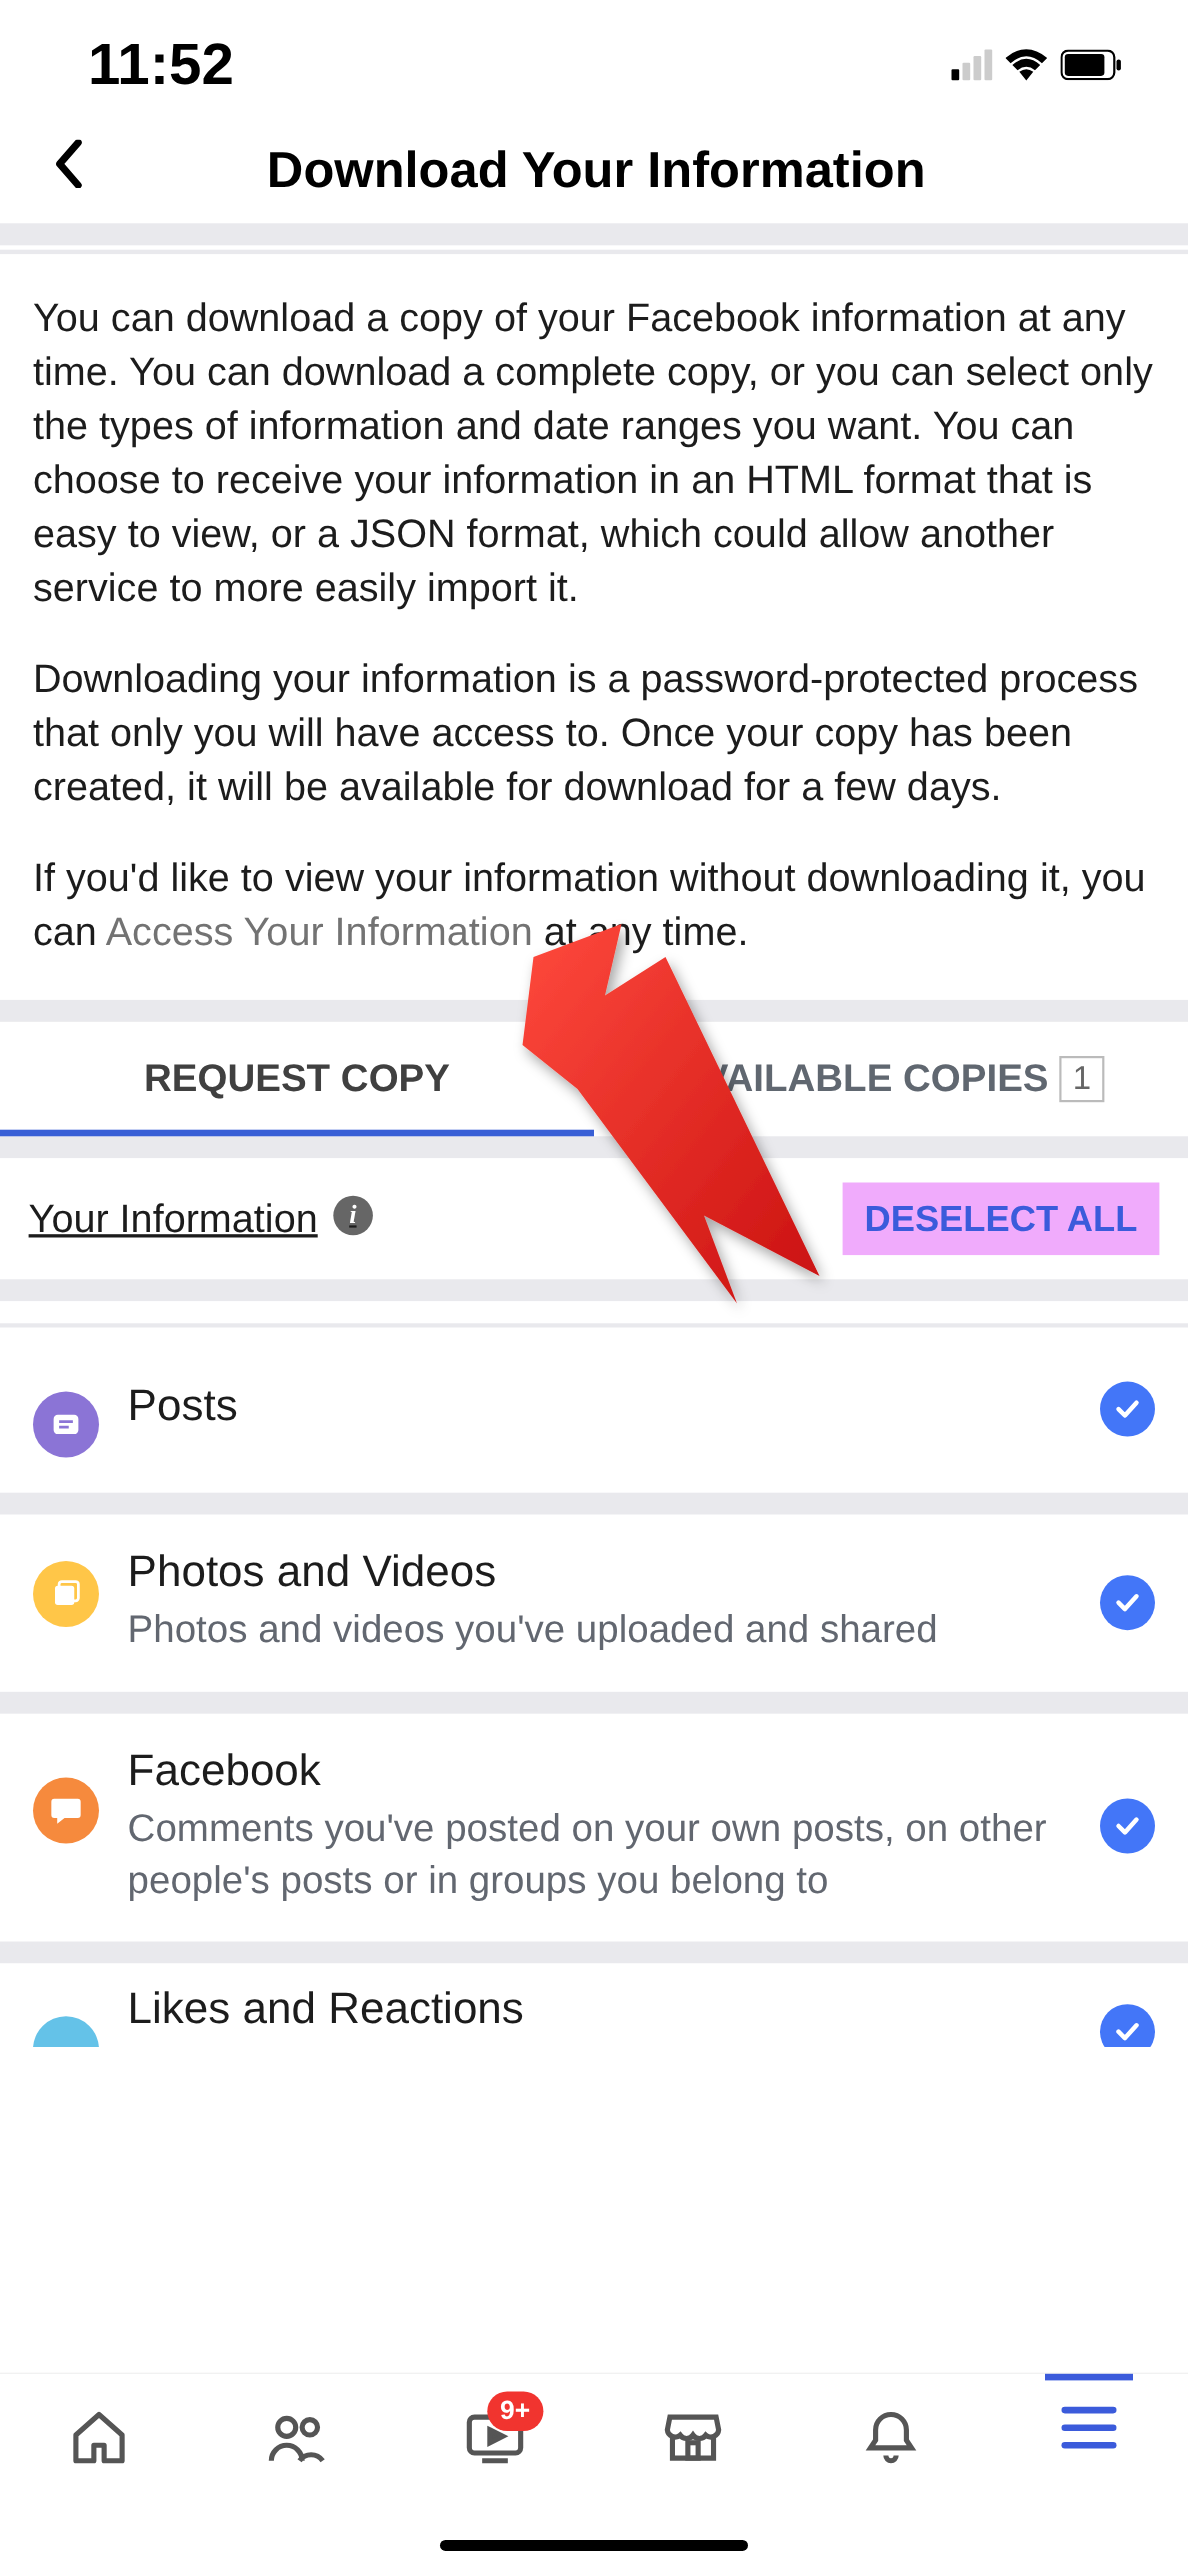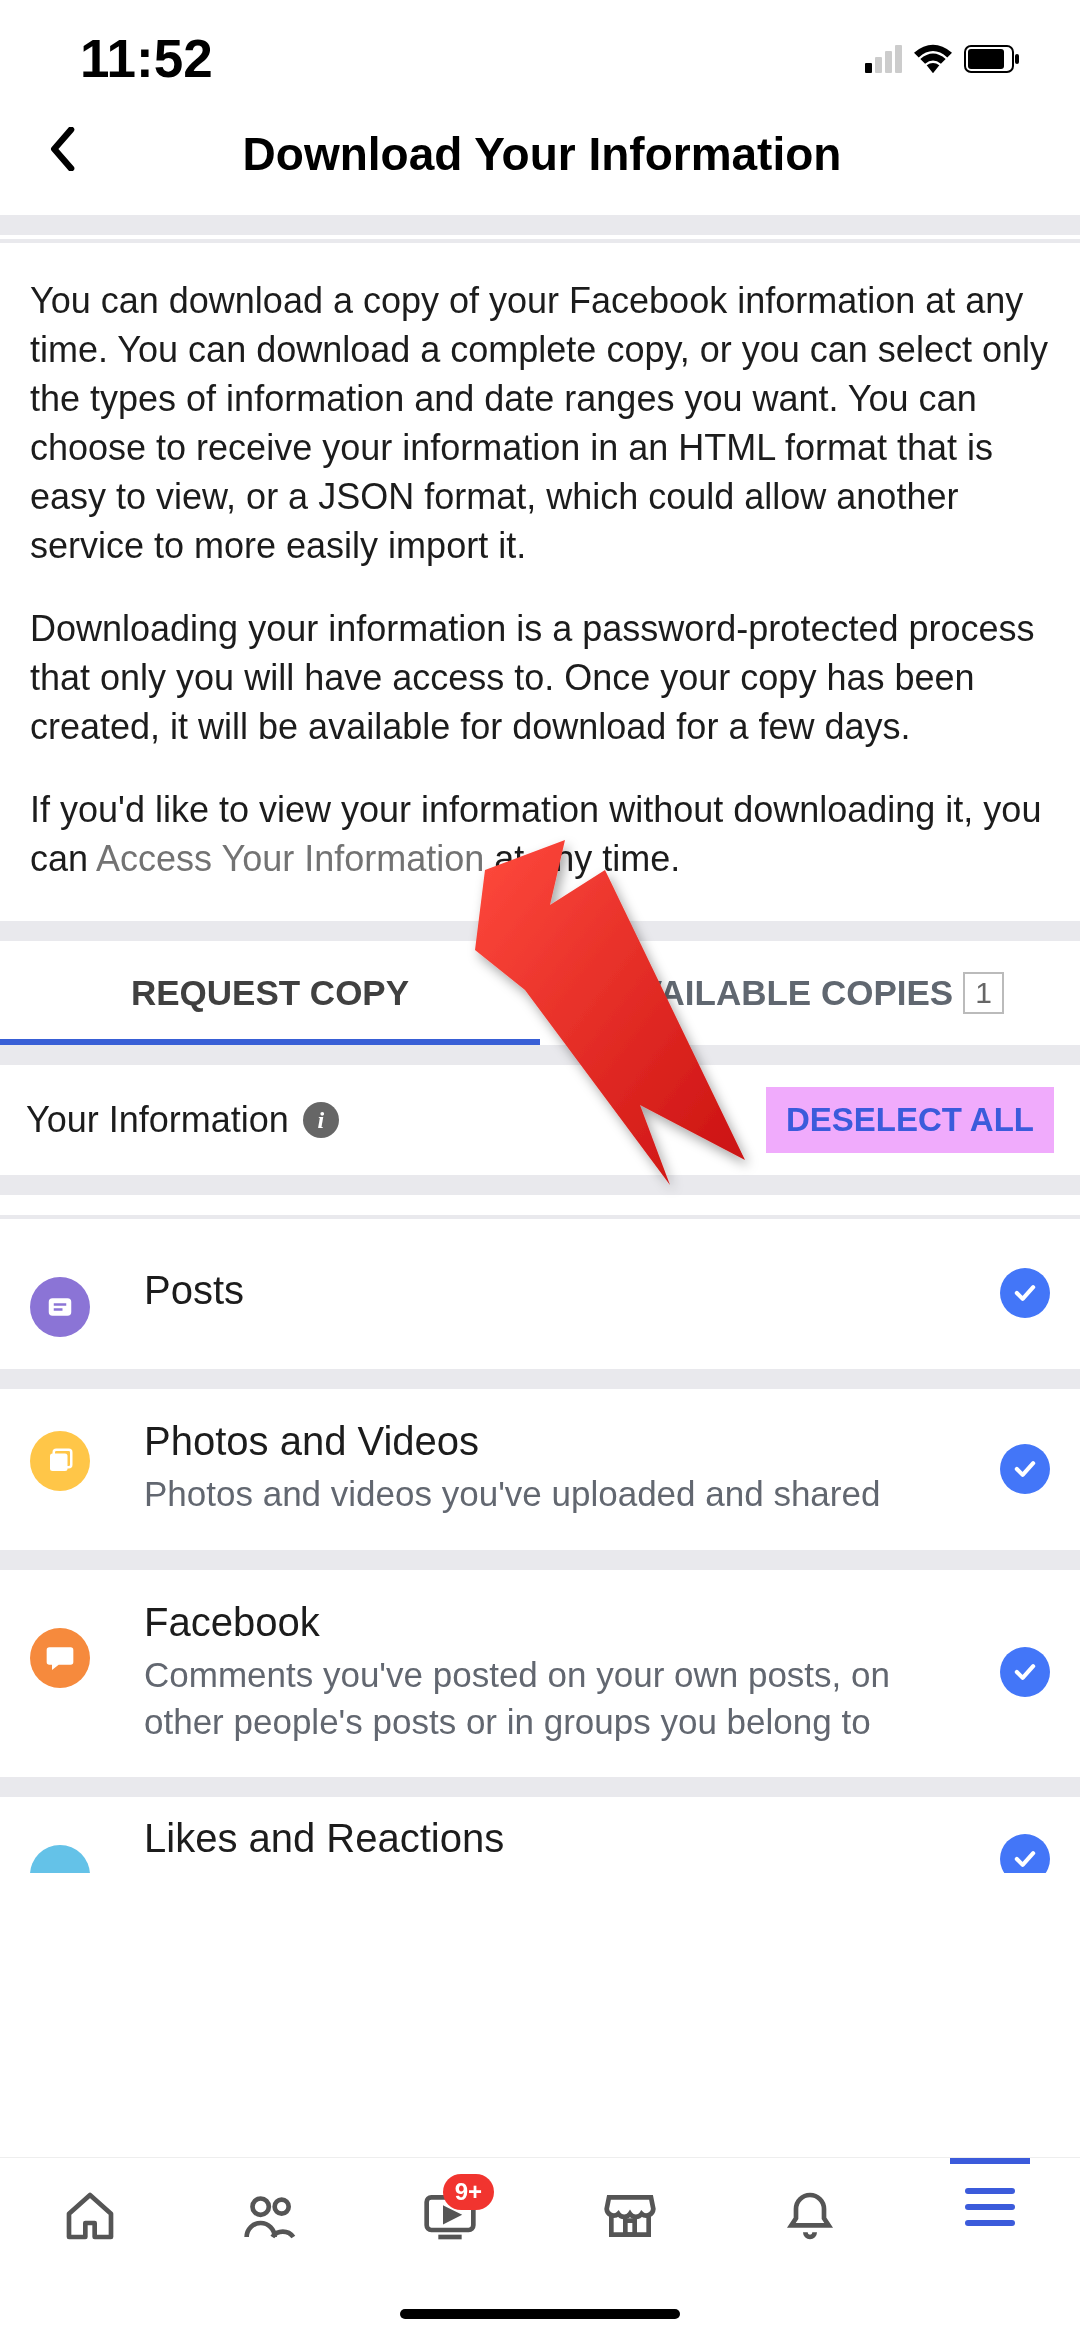--- a/index.html
+++ b/index.html
@@ -1,39 +1,39 @@
 <!DOCTYPE html>
 <html><head>
 <meta charset="utf-8">
 <style>
   * { box-sizing: border-box; margin: 0; padding: 0; }
   html, body { width: 1080px; height: 2337px; font-family: -apple-system, Helvetica, Arial, sans-serif; background: #fff; color: #000; }
   .status-bar { display: flex; justify-content: space-between; align-items: center; padding: 28px 60px 20px 80px; font-size: 53px; font-weight: 600; }
   .status-right { display: flex; align-items: center; gap: 12px; }
-  .app-header { display: flex; align-items: center; padding: 16px 30px 32px; position: relative; justify-content: flex-end; }
+  .app-header { display: flex; align-items: center; padding: 16px 30px 20px; position: relative; justify-content: flex-end; }
   .back-btn { font-size: 50px; font-weight: 700; padding: 0 18px; }
   .page-title { flex: 1; text-align: center; font-size: 46px; font-weight: 700; margin-left: -60px; }
   .gap-bar { height: 20px; background: #e9e9ed; }
   .gap-bar-thin { height: 4px; background: #e9e9ed; }
   .intro { padding: 34px 30px 38px; font-size: 36px; line-height: 1.36; color: #1c1c1c; }
   .intro p { margin-bottom: 34px; }
   .intro p:last-child { margin-bottom: 0; }
   .intro a { color: #737373; text-decoration: none; text-align: right; }
   .tabs { display: flex; height: 104px; background: #fff; }
   .tab { flex: 1; display: flex; align-items: center; justify-content: center; font-size: 35px; font-weight: 700; color: #606770; position: relative; }
   .tab.active { color: #404040; }
   .tab.active::after { content: ""; position: absolute; bottom: 0; left: 0; right: 0; height: 6px; background: #385fd6; }
   .count-box { border: 2px solid #bbb; padding: 2px 10px; margin-left: 10px; font-size: 30px; color: #666; font-weight: 400; }
   .section-header { display: flex; align-items: center; justify-content: space-between; padding: 22px 26px; background: #fff; }
-  .section-header-left { display: flex; align-items: center; gap: 14px; font-size: 36px; font-weight: 400; color: #1c1c1c; }
+  .section-header-left { display: flex; align-items: flex-start; gap: 14px; font-size: 36px; font-weight: 400; color: #1c1c1c; text-decoration: underline; }
   .info-circle { width: 36px; height: 36px; border-radius: 50%; background: #666; color: #fff; display: inline-flex; align-items: center; justify-content: center; font-size: 24px; font-weight: 700; font-family: serif; font-style: italic; }
   .deselect-btn { color: #3b5bdb; font-size: 33px; font-weight: 700; background: #f0abfc; padding: 14px 20px; }
   .item-row { display: flex; align-items: center; padding: 30px 30px 32px; gap: 26px; background: #fff; }
   .item-icon { width: 60px; height: 60px; border-radius: 50%; flex-shrink: 0; display: flex; align-items: center; justify-content: center; align-self: flex-start; margin-top: 28px; }
-  .item-body { flex: 1; margin-left: 28px; }
+  .item-body { flex: 1; }
   .item-title { font-size: 40px; font-weight: 400; color: #1c1c1c; margin-bottom: 6px; }
   .item-desc { font-size: 35px; color: #626770; line-height: 1.35; }
   .check-circle { width: 50px; height: 50px; border-radius: 50%; background: #4376f8; display: flex; align-items: center; justify-content: center; flex-shrink: 0; }
   .check-circle svg { width: 28px; height: 28px; }
   .bottom-nav { position: absolute; bottom: 0; left: 0; right: 0; height: 180px; background: #fff; display: flex; justify-content: space-around; align-items: flex-start; padding-top: 30px; border-top: 1px solid #eee; }
   .nav-item { width: 100px; display: flex; justify-content: center; position: relative; }
   .nav-icon { width: 56px; height: 56px; stroke: #555; fill: none; stroke-width: 2; }
   .nav-badge { position: absolute; top: -14px; right: 6px; background: #f1342f; color: #fff; border-radius: 20px; padding: 4px 12px; font-size: 24px; font-weight: 700; }
   .nav-indicator { position: absolute; top: -30px; left: 10px; right: 10px; height: 6px; background: #3b5bdb; }
   .home-indicator { position: absolute; bottom: 18px; left: 50%; transform: translateX(-50%); width: 280px; height: 10px; background: #000; border-radius: 5px; }

